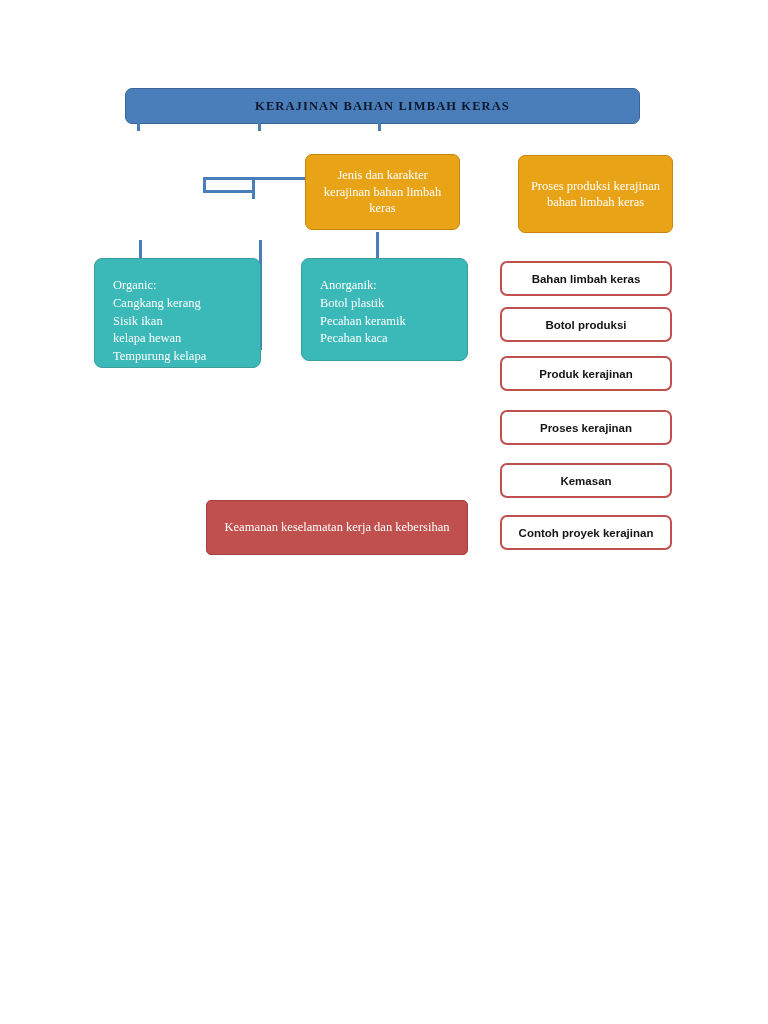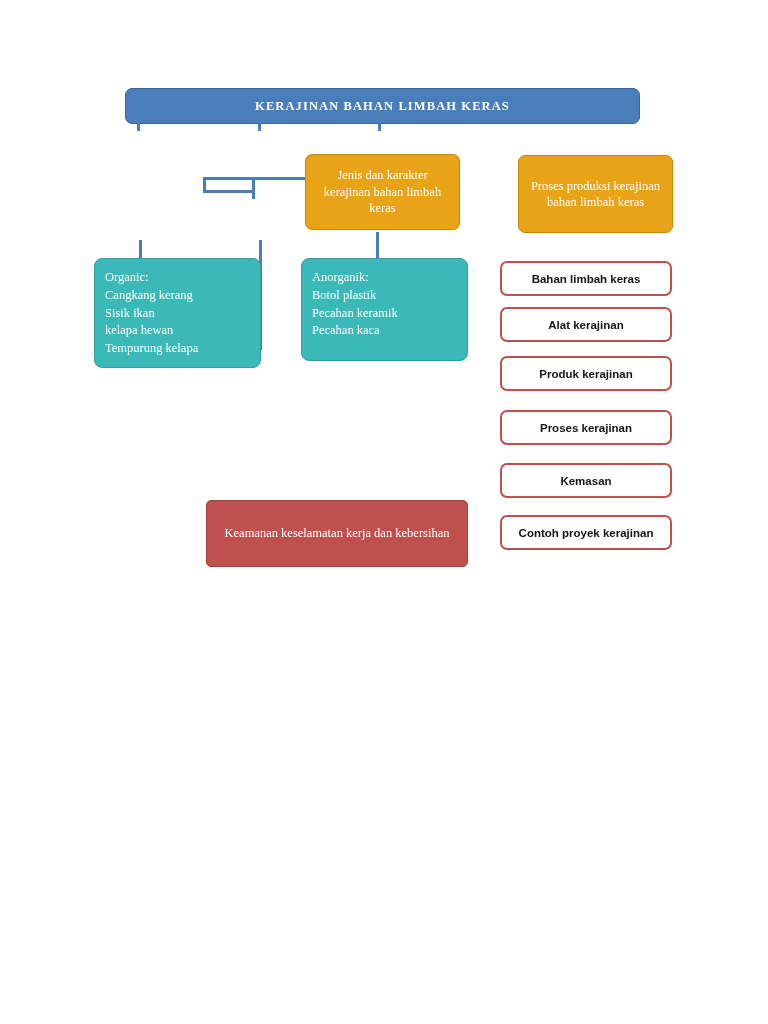--- a/index.html
+++ b/index.html
@@ -33,21 +33,21 @@
 
   
   .title-bar {
     left: 125px;
     top: 88px;
     width: 515px;
     height: 36px;
     background: #4A7EBB;
     border: 1px solid #3A6598;
     border-radius: 7px;
-    color: #ffffff;
+    color: #0f172a;
     font-family: "Liberation Serif", serif;
     font-weight: bold;
     font-size: 12.5px;
     letter-spacing: 1.1px;
   }
 
   
   .orange {
     background: #E8A317;
     border: 1.5px solid #C8860D;
@@ -71,29 +71,29 @@
     font-family: "Liberation Serif", serif;
     font-size: 12.5px;
     line-height: 1.42;
     align-items: flex-start;
     justify-content: flex-start;
     text-align: left;
     padding: 10px 0 0 10px;
   }
   .teal-1 { left: 94px;  top: 258px; width: 167px; height: 110px; }
   .teal-2 { left: 301px; top: 258px; width: 167px; height: 103px; }
-  .teal ul { margin: 0; padding: 0; list-style: none; }
+  .teal ul { margin: 8px; padding: 0; list-style: none; }
   .teal li { white-space: nowrap; }
 
   
   .red-fill {
     left: 206px;
     top: 500px;
     width: 262px;
-    height: 67px;
+    height: 55px;
     background: #C0504D;
     border: 1.5px solid #A4403D;
     border-radius: 5px;
     color: #ffffff;
     font-family: "Liberation Serif", serif;
     font-size: 12.5px;
     line-height: 1.32;
     padding: 3px 10px;
   }
 
@@ -160,21 +160,21 @@
   <div class="node teal teal-2">
     <ul>
       <li>Anorganik:</li>
       <li>Botol plastik</li>
       <li>Pecahan keramik</li>
       <li>Pecahan kaca</li>
     </ul>
   </div>
 
   <div class="node red-outline" style="top:261px;">Bahan limbah keras</div>
-  <div class="node red-outline" style="top:307px;">Alat kerajinan</div>
+  <div class="node red-outline" style="top:307px;">Botol produksi</div>
   <div class="node red-outline" style="top:356px;">Produk kerajinan</div>
   <div class="node red-outline" style="top:410px;">Proses kerajinan</div>
   <div class="node red-outline" style="top:463px;">Kemasan</div>
   <div class="node red-outline" style="top:515px;">Contoh proyek kerajinan</div>
 
   <div class="node red-fill">Keamanan keselamatan kerja dan kebersihan</div>
 
 </div>
 
 </body></html>

